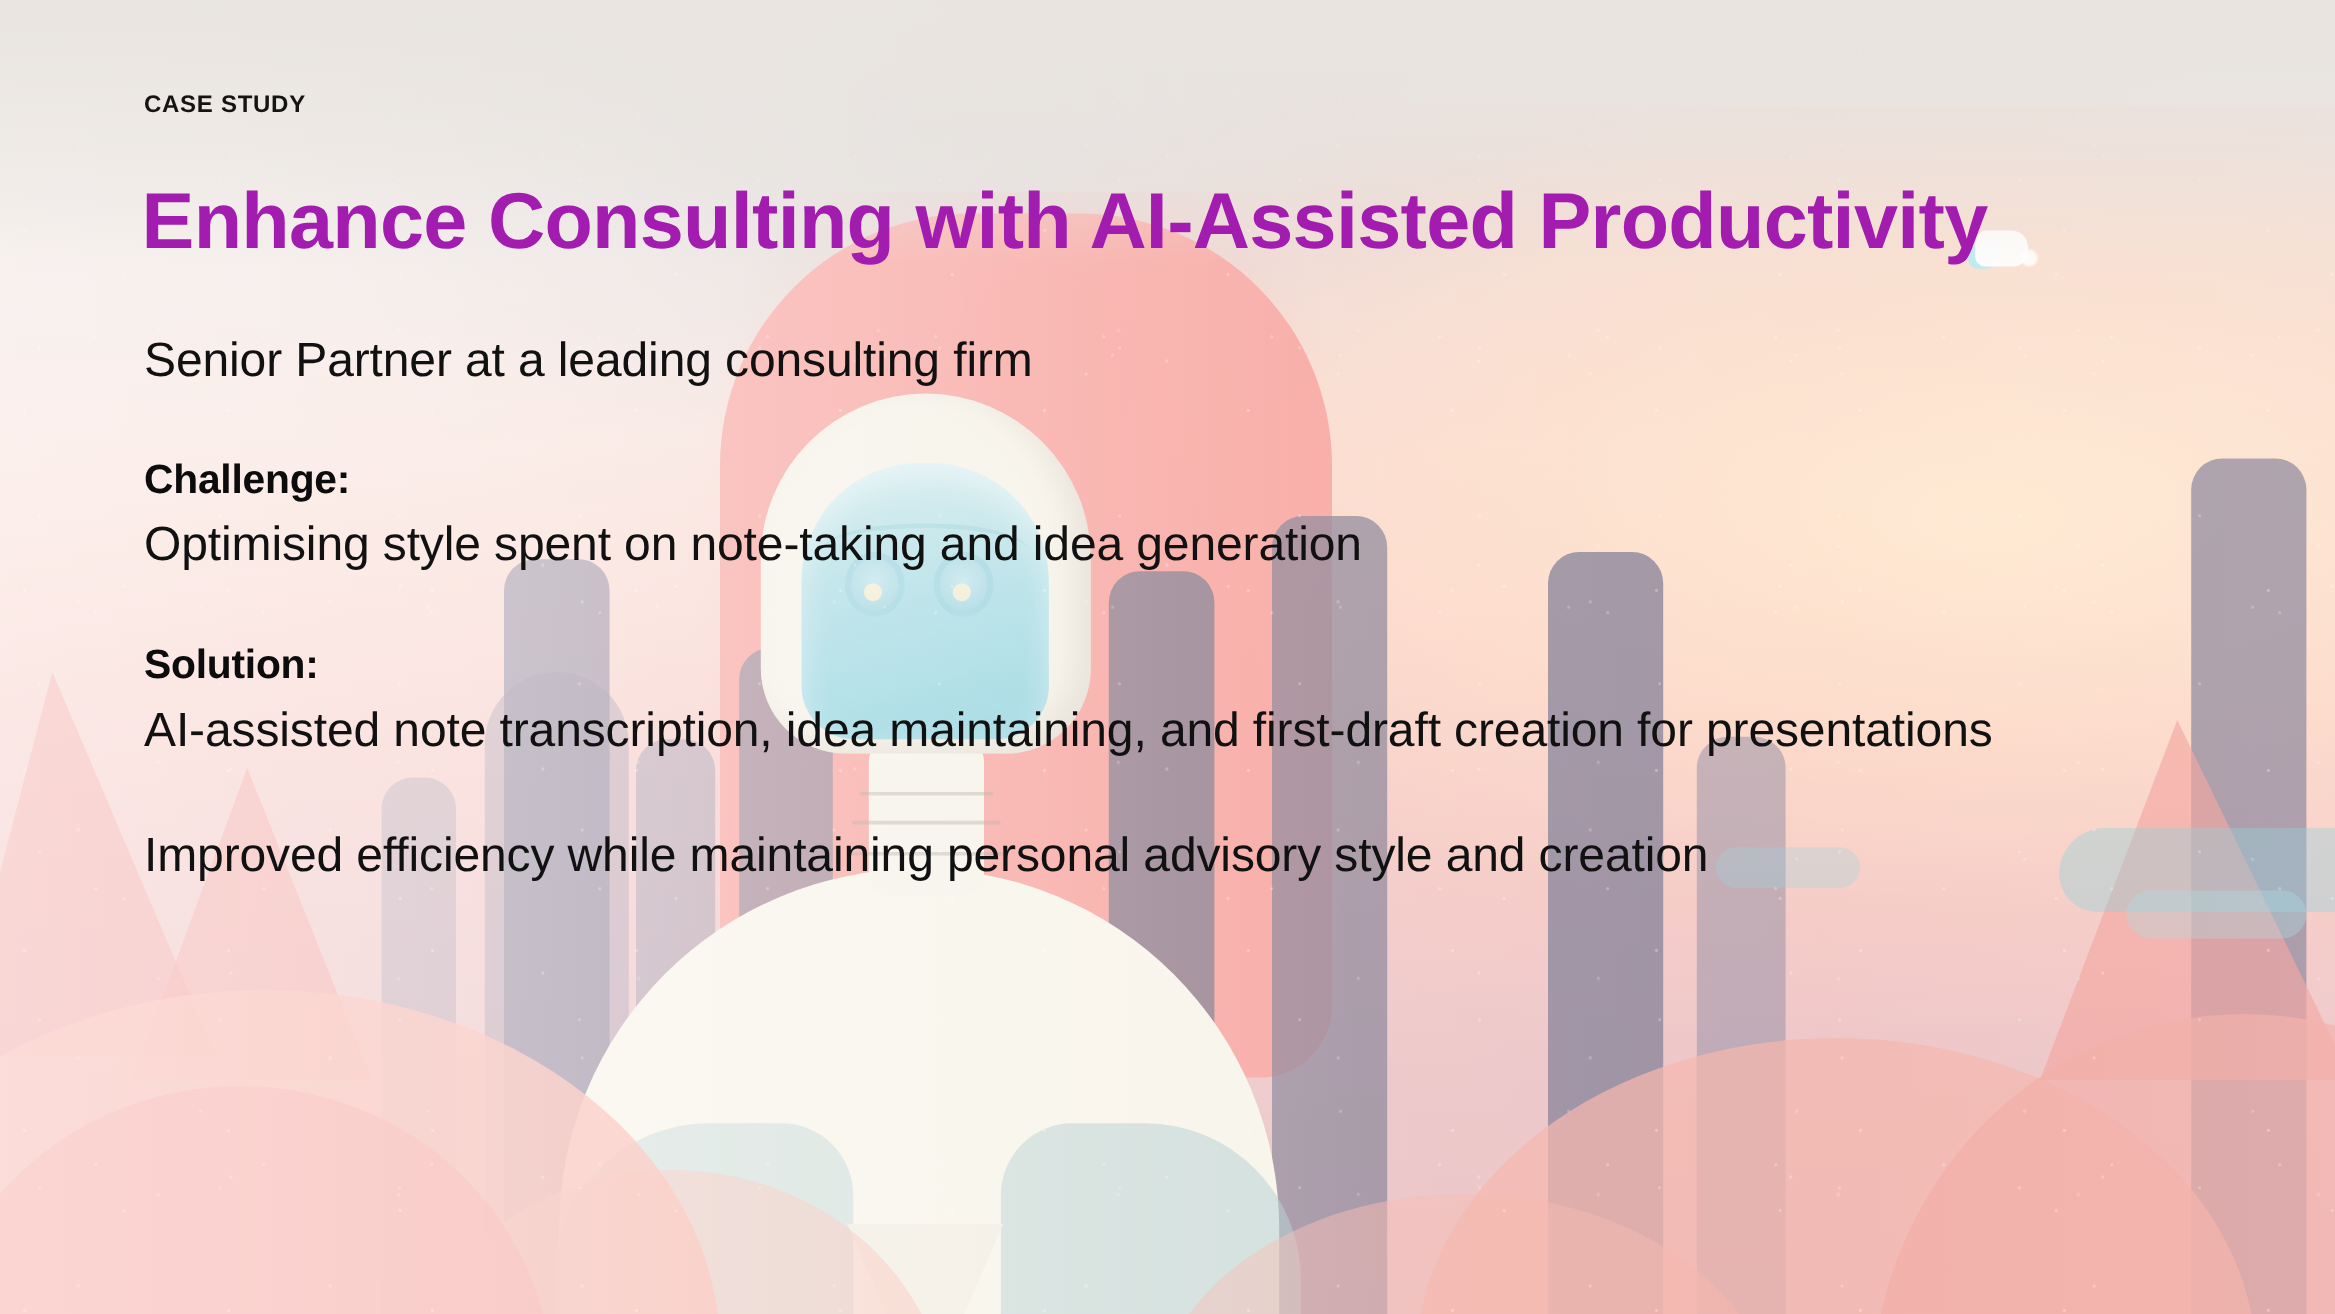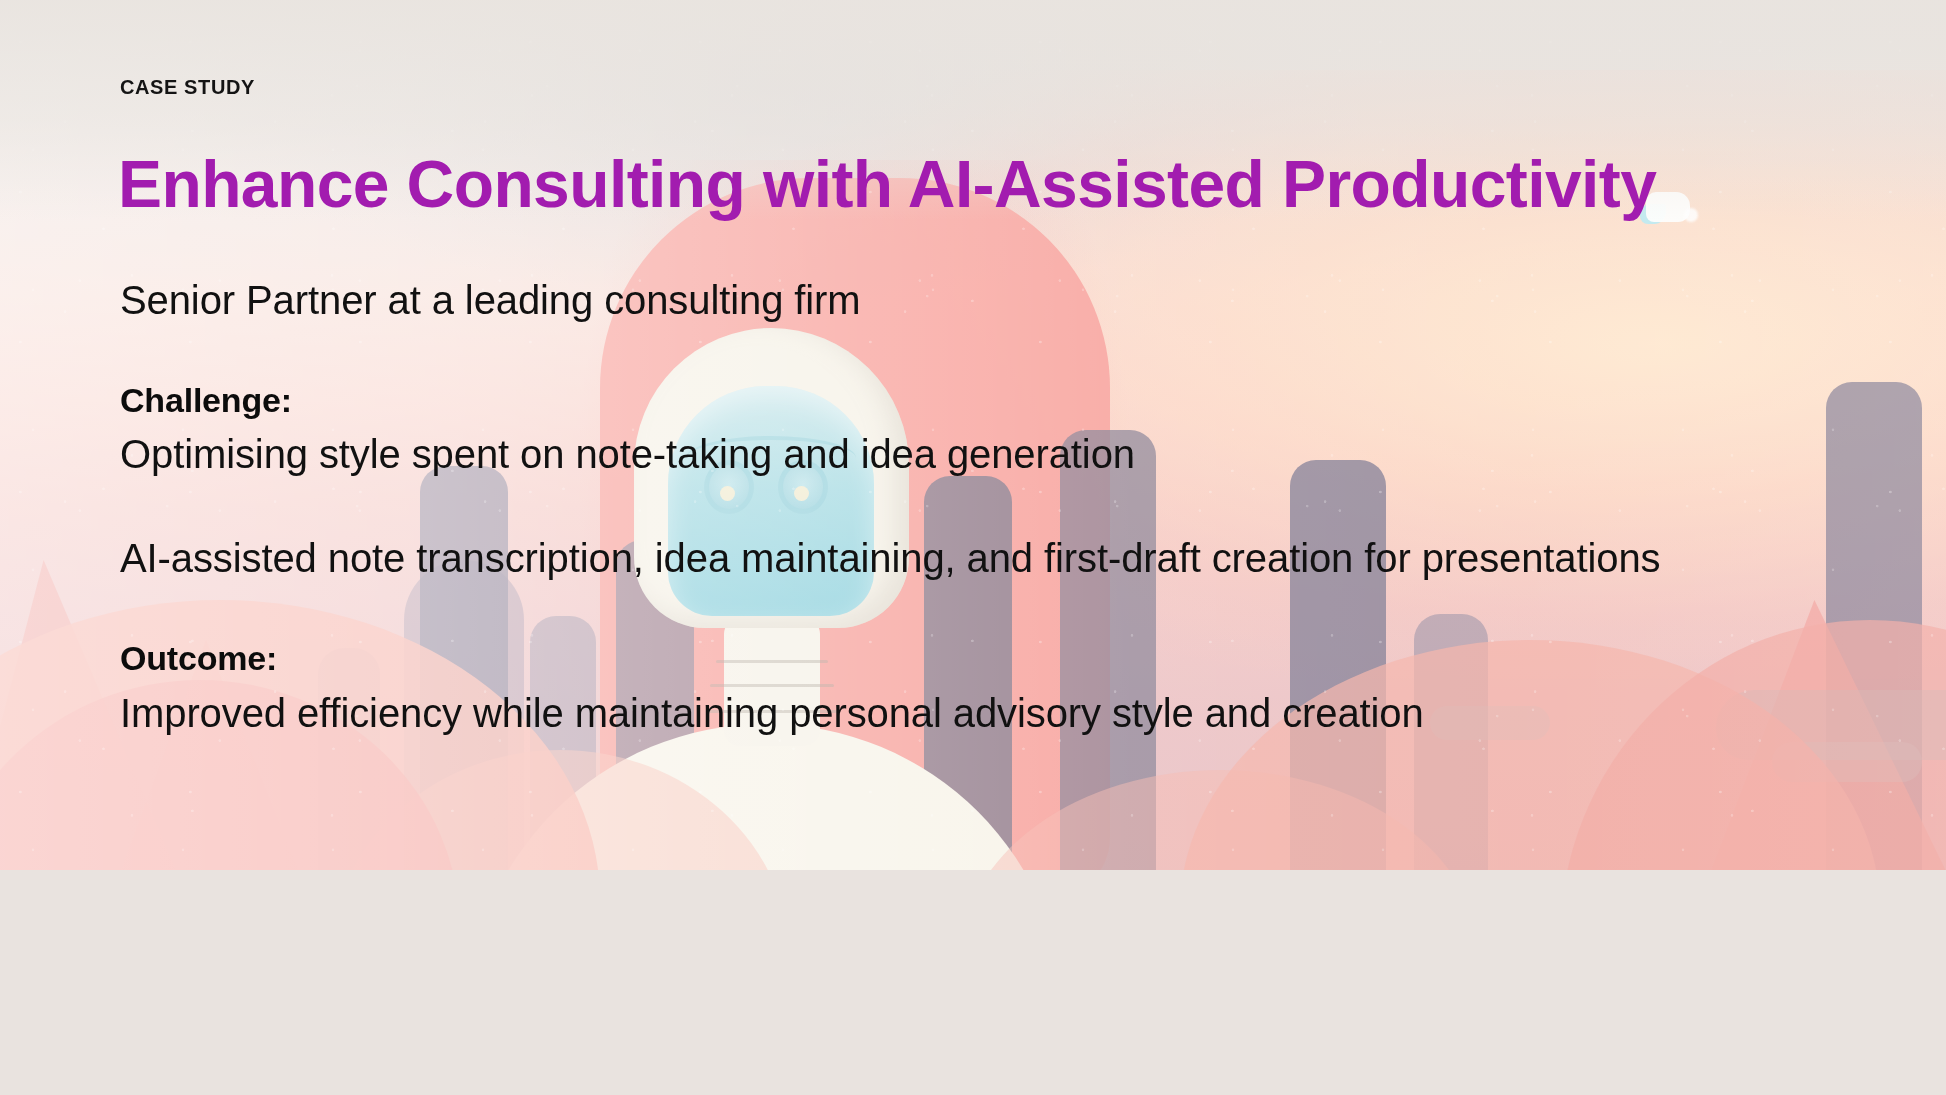--- a/index.html
+++ b/index.html
@@ -2,21 +2,21 @@
 <html><head>
 <meta charset="utf-8">
 <title>Case Study Slide</title>
 <style>
   html,body{margin:0;padding:0;}
   body{
     width:1946px;height:1095px;overflow:hidden;
     font-family:"Liberation Sans", sans-serif;
     background:#e9e3df;
   }
-  .slide{position:relative;width:1946px;height:870px;overflow:hidden;}
+  .slide{position:relative;width:1946px;height:1095px;overflow:hidden;}
 
   
   .bg{position:absolute;inset:0;overflow:hidden;}
 
   
   .sky{
     position:absolute;inset:0;
     background:
       linear-gradient(180deg,
         #dedad7 0%,
@@ -285,23 +285,23 @@
       <div class="block">
         <div class="b-value">Senior Partner at a leading consulting firm</div>
       </div>
 
       <div class="block">
         <div class="b-label">Challenge:</div>
         <div class="b-value">Optimising style spent on note-taking and idea generation</div>
       </div>
 
       <div class="block">
+        <div class="b-label">Solution:</div>
         <div class="b-value">AI-assisted note transcription, idea maintaining, and first-draft creation for presentations</div>
       </div>
 
       <div class="block">
-        <div class="b-label">Outcome:</div>
         <div class="b-value">Improved efficiency while maintaining personal advisory style and creation</div>
       </div>
 
     </div>
   </div>
 </div>
 
 </body></html>

